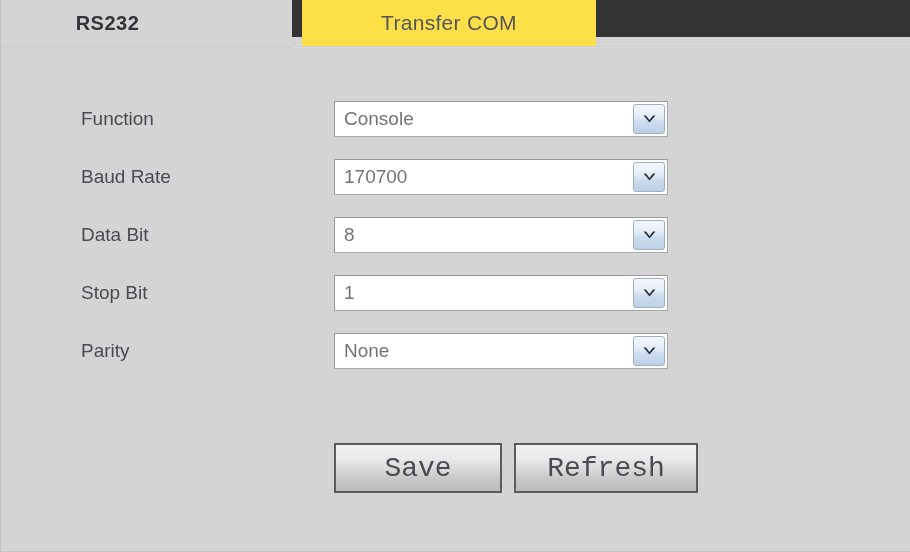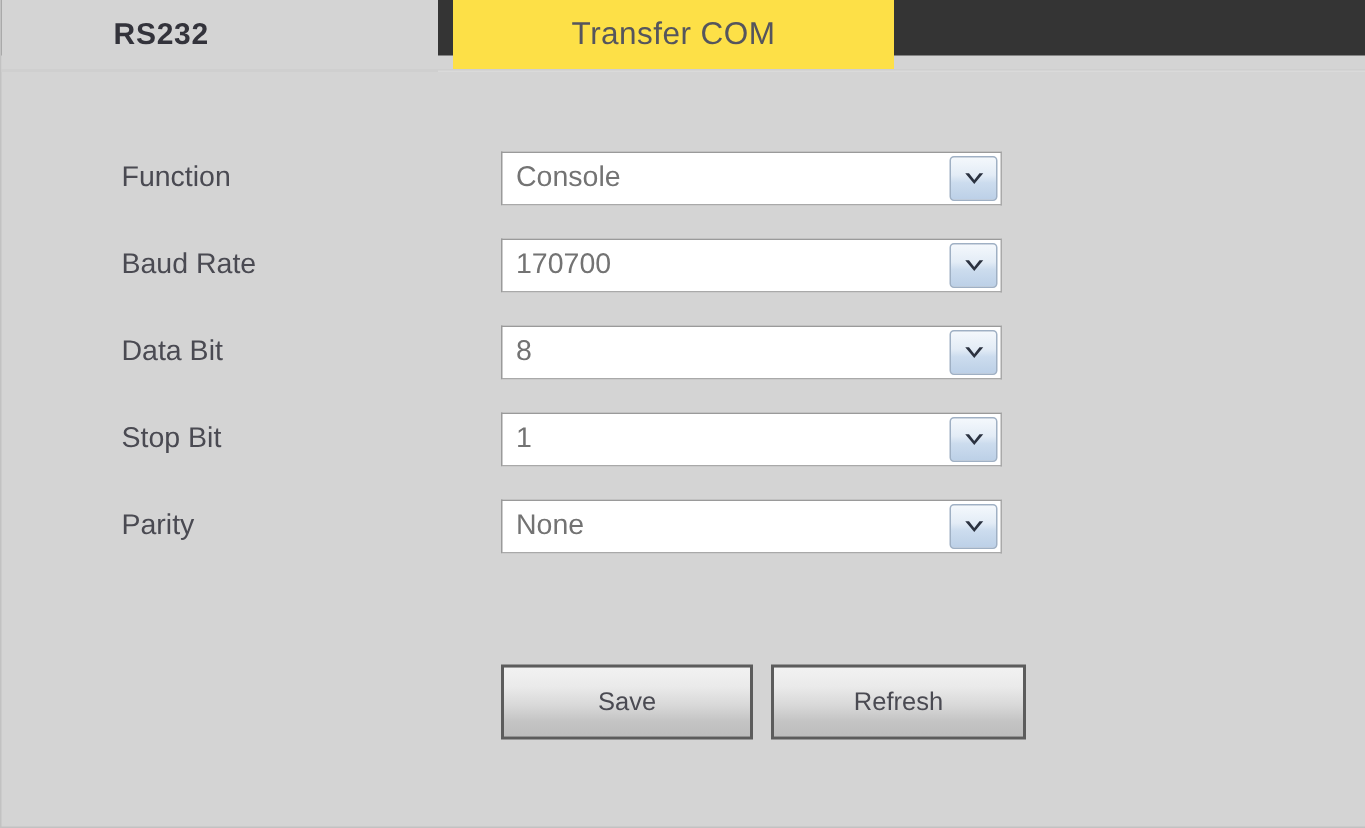--- a/index.html
+++ b/index.html
@@ -156,31 +156,31 @@
 
   
   .btn {
     position: absolute;
     top: 443px;
     height: 50px;
     box-sizing: border-box;
     border: 2px solid #5c5c5c;
     background: linear-gradient(to bottom, #f2f2f2 0%, #eaeaea 28%, #d8d8d8 55%, #c4c4c4 78%, #bdbdbd 100%);
     color: #4a4a52;
-    font-size: 17px;
-    font-family: Liberation Sans, sans-serif;
+    font-size: 28px;
+    font-family: Liberation Mono, monospace;
     display: flex;
     align-items: center;
     justify-content: center;
     cursor: pointer;
     padding: 0;
     white-space: nowrap;
   }
   #btn-save  { left: 333px; width: 168px; }
-  #btn-refresh { left: 513px; width: 170px; }
+  #btn-refresh { left: 513px; width: 184px; }
 </style>
 </head>
 <body>
 
 <div id="page">
 
   <div id="tabbar">
     <div class="tab active">
       <span>RS232</span>
     </div>

